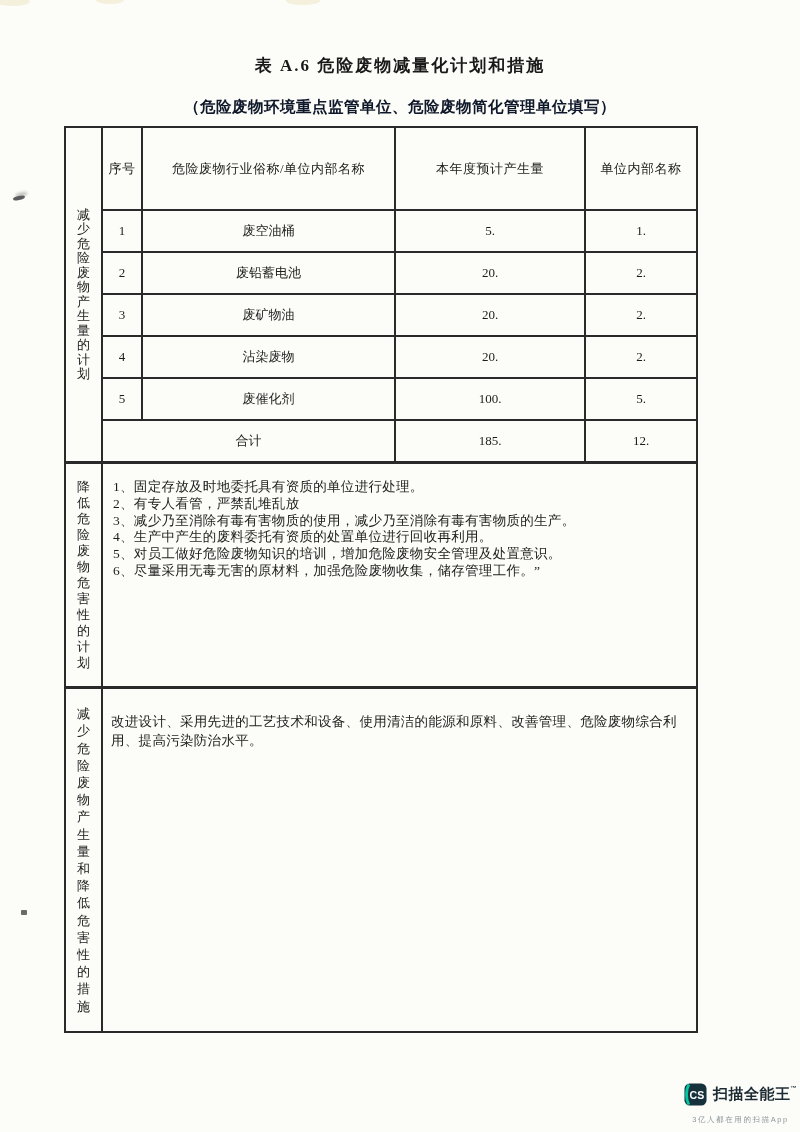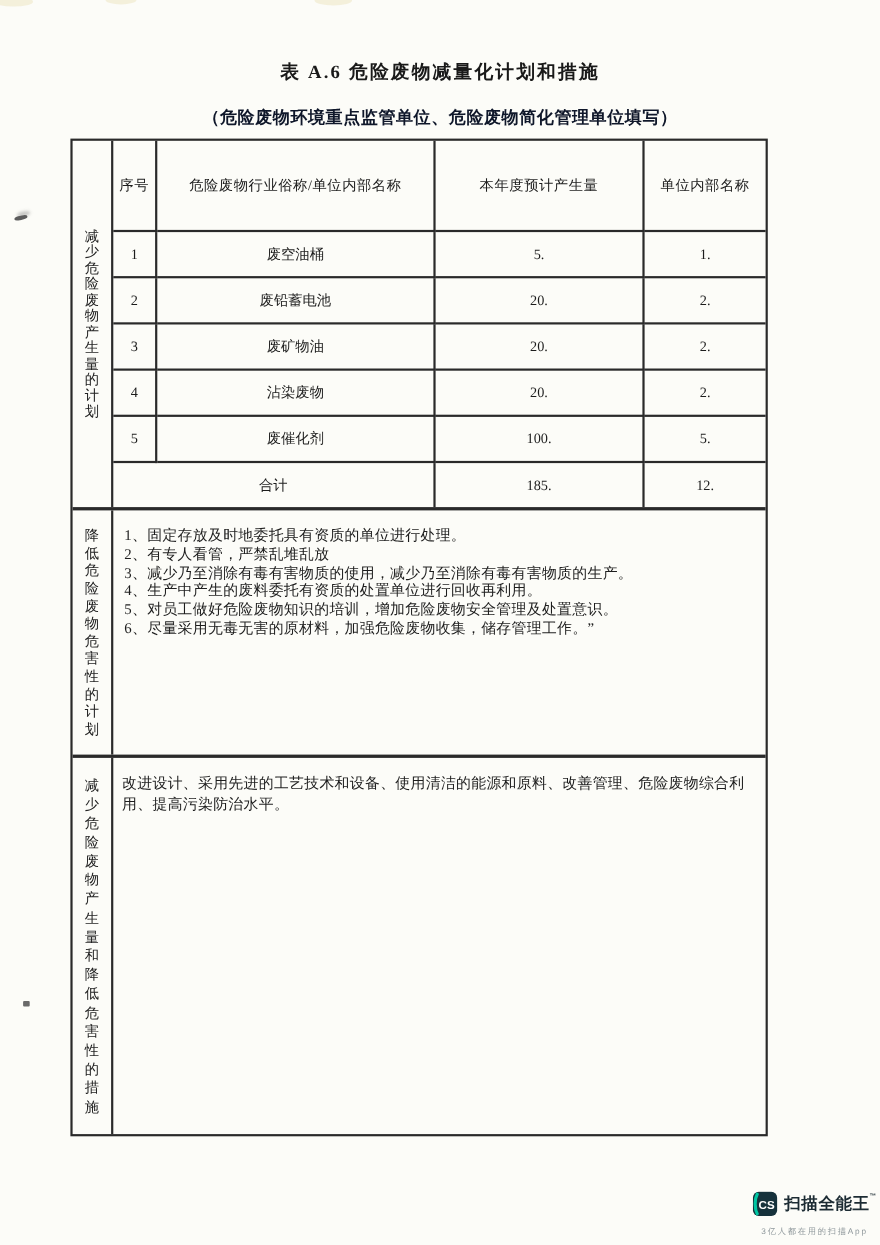--- a/index.html
+++ b/index.html
@@ -72,20 +72,21 @@
     flex:1; padding:15px 8px 0 10px;
     font-size:13.5px; box-sizing:border-box;
   }
   .plan-list div { line-height:16.8px; letter-spacing:0.3px; }
 
   
   .measures {
     flex:1; padding:13px 5px 0 8px;
     font-size:13.5px; line-height:19px; letter-spacing:0.3px;
     box-sizing:border-box;
+    margin-top:10px;
   }
 
   
   .speck-1 {
     position:absolute; left:13px; top:196px; width:12px; height:4px;
     background:#5c5c5c; border-radius:50% 40% 50% 40%;
     transform:rotate(-10deg);
     box-shadow:3px -3px 3px rgba(120,120,120,0.45);
   }
   .speck-2 {

